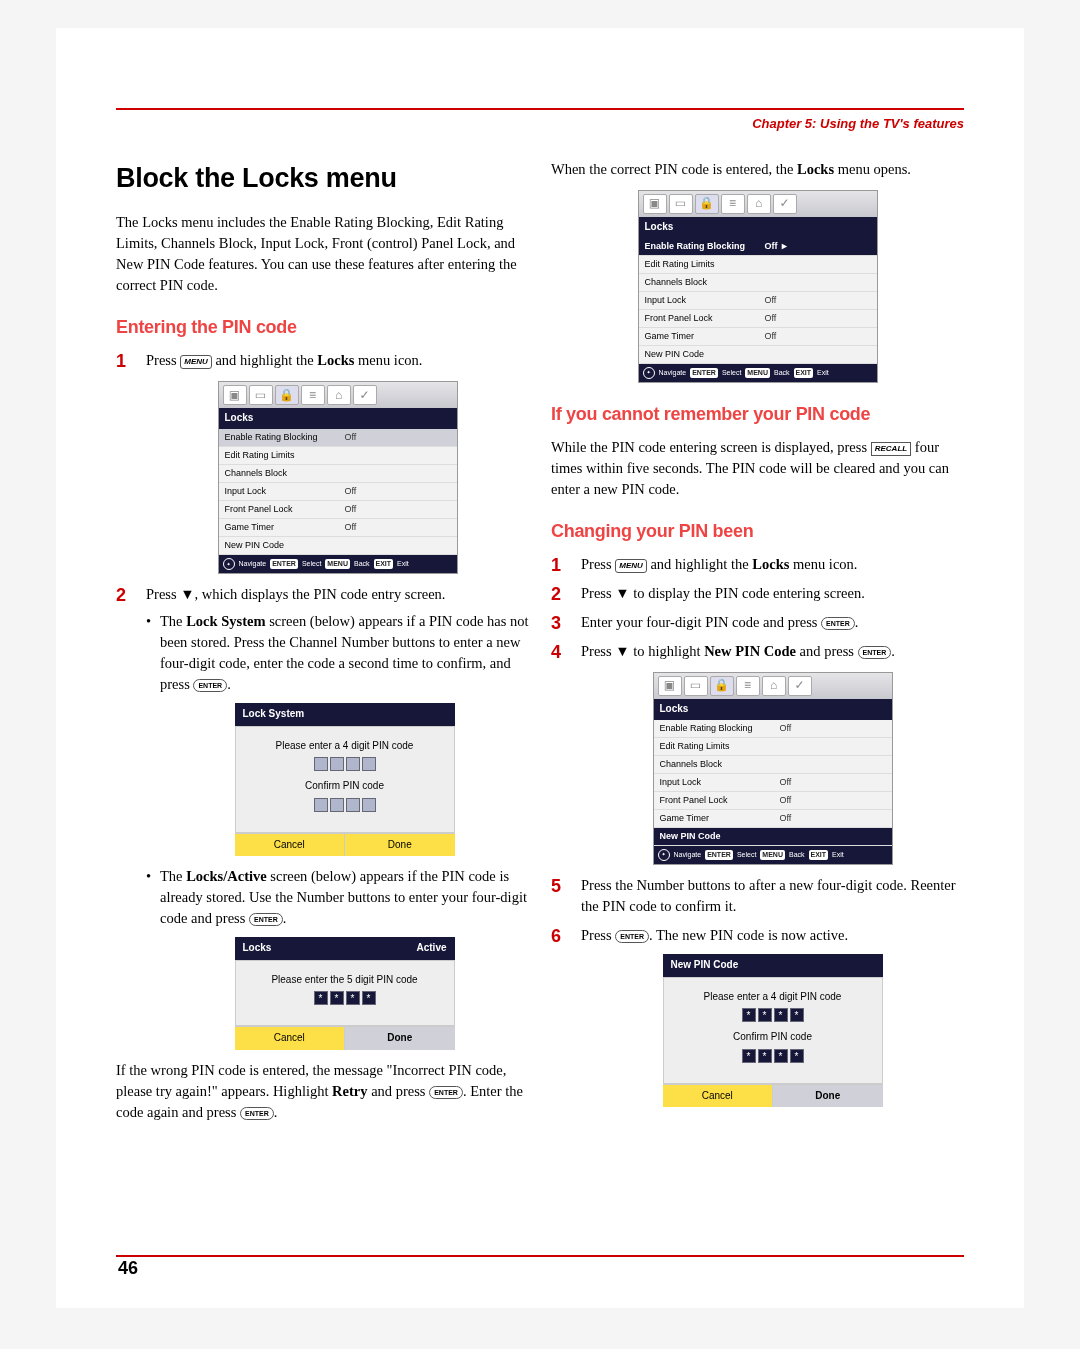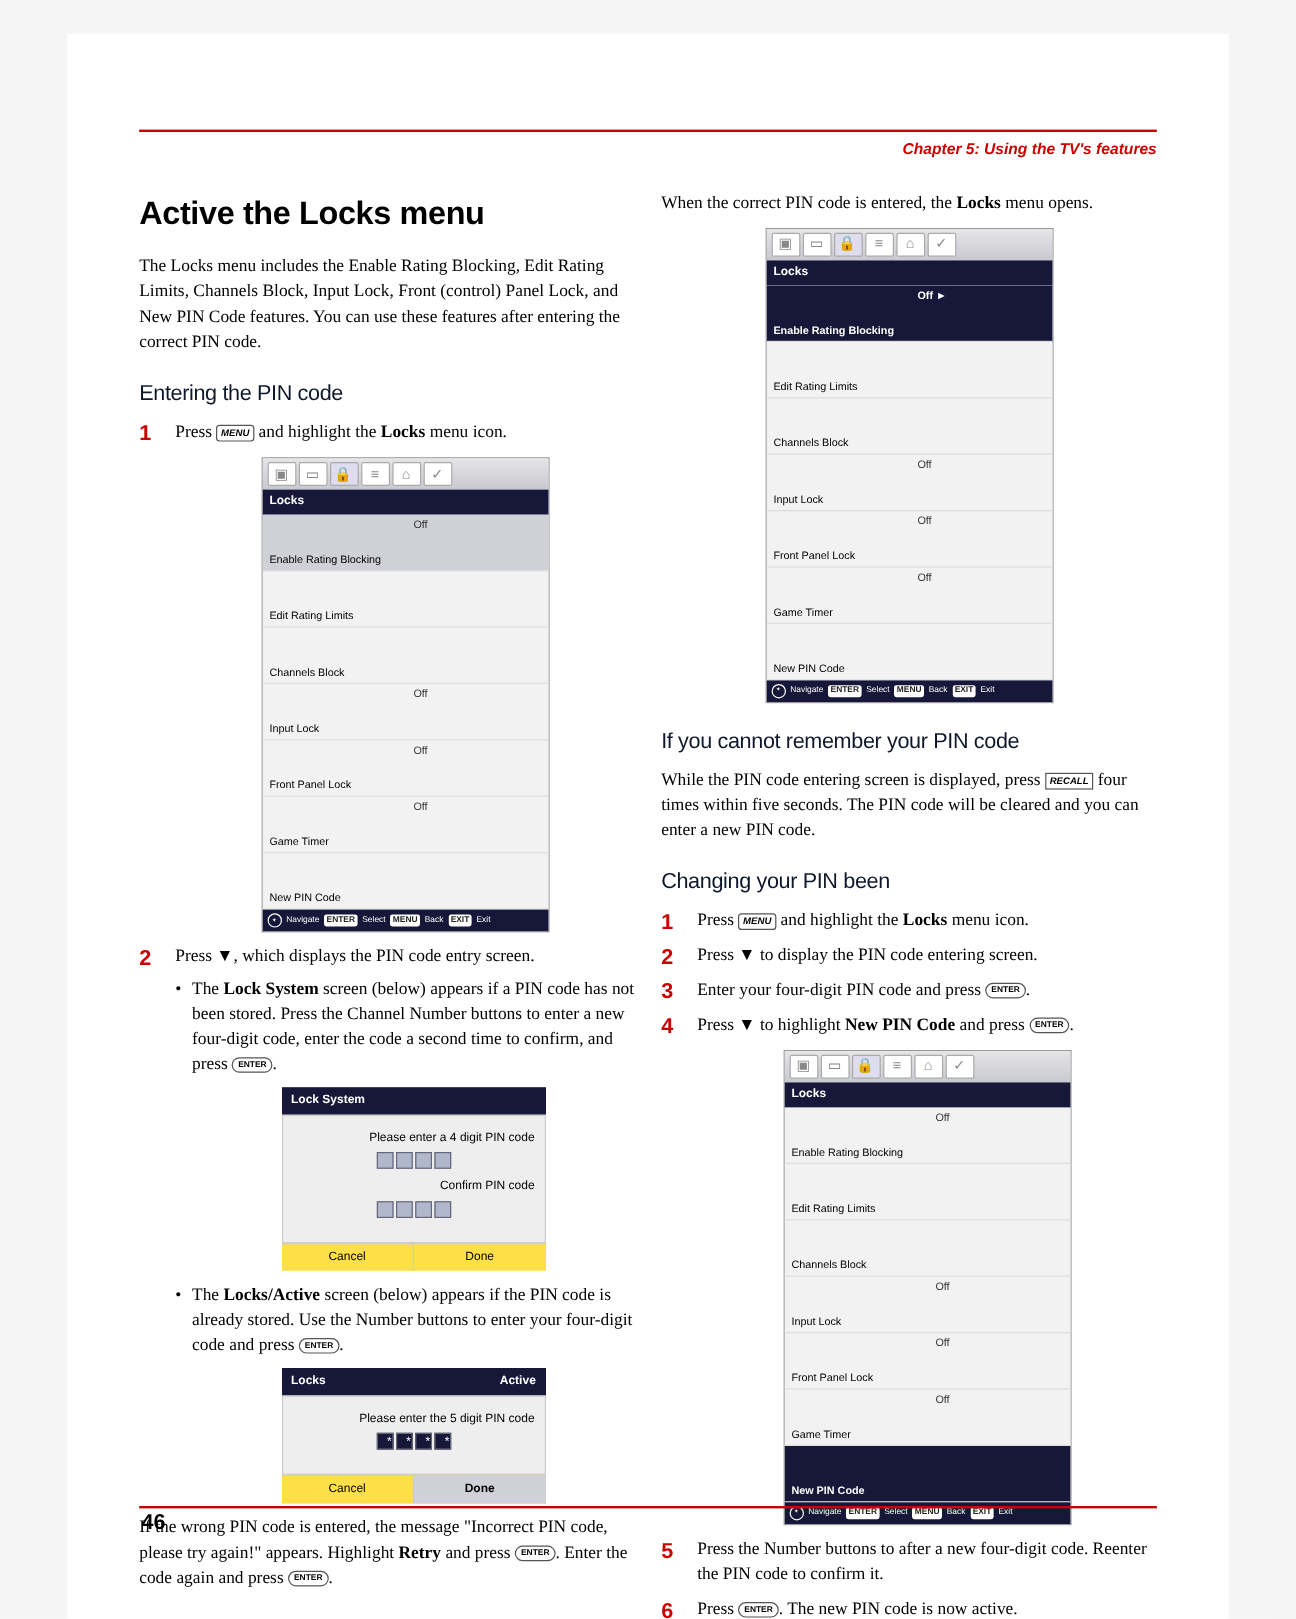--- a/index.html
+++ b/index.html
@@ -41,22 +41,22 @@
     }
     h1 {
       font-family: Arial, sans-serif;
       font-weight: 900;
       font-size: 27px;
       margin-bottom: 14px;
       letter-spacing: -0.3px;
     }
     h2 {
       font-family: Arial, sans-serif;
-      font-weight: 400;
-      color: #0f172a;
+      font-weight: 700;
+      color: #ef4444;
       font-size: 18px;
       margin-top: 18px;
       margin-bottom: 10px;
       letter-spacing: -0.3px;
     }
     .intro { margin-bottom: 10px; }
     ol.steps { list-style: none; counter-reset: step; }
     ol.steps > li {
       counter-increment: step;
       position: relative;
@@ -162,21 +162,21 @@
       border-bottom: 1px solid #ddd;
     }
     .osd-row.selected {
       background: #d0d0d8;
     }
     .osd-row.highlight {
       background: #17173a;
       color: #fff;
       font-weight: bold;
     }
-    .osd-label { width: 120px; margin-top: 29px; }
+    .osd-label { width: 120px; }
     .osd-val { color: #333; }
     .osd-footer {
       background: #17173a;
       color: #fff;
       font-size: 7px;
       padding: 3px 4px;
       display: flex;
       align-items: center;
       gap: 4px;
       white-space: nowrap;
@@ -199,21 +199,21 @@
       font-size: 10px;
       font-weight: bold;
       padding: 4px 8px;
       display: flex;
       justify-content: space-between;
     }
     .osd-body {
       background: #eee;
       padding: 12px 8px;
       border: 1px solid #ccc;
-      text-align: right;
+      text-align: center;
       font-size: 10px;
     }
     .pin-boxes {
       display: flex;
       justify-content: center;
       gap: 2px;
       margin: 4px 0 8px 0;
     }
     .pin-box {
       width: 14px; height: 14px;
@@ -272,21 +272,21 @@
 </head>
 <body>
 
 <div class="page">
   <div class="red-line"></div>
   <div class="chapter-header">Chapter 5: Using the TV's features</div>
 
   <div class="two-col">
 
     <div class="col">
-      <h1>Active the Locks menu</h1>
+      <h1>Block the Locks menu</h1>
       <p class="intro">The Locks menu includes the Enable Rating Blocking, Edit Rating Limits, Channels Block, Input Lock, Front (control) Panel Lock, and New PIN Code features. You can use these features after entering the correct PIN code.</p>
 
       <h2>Entering the PIN code</h2>
 
       <ol class="steps">
         <li>
           <span>Press </span><span class="btn-key">MENU</span><span> and highlight the </span><span class="bold">Locks</span><span> menu icon.</span>
 
           
           <div class="osd-menu osd">

